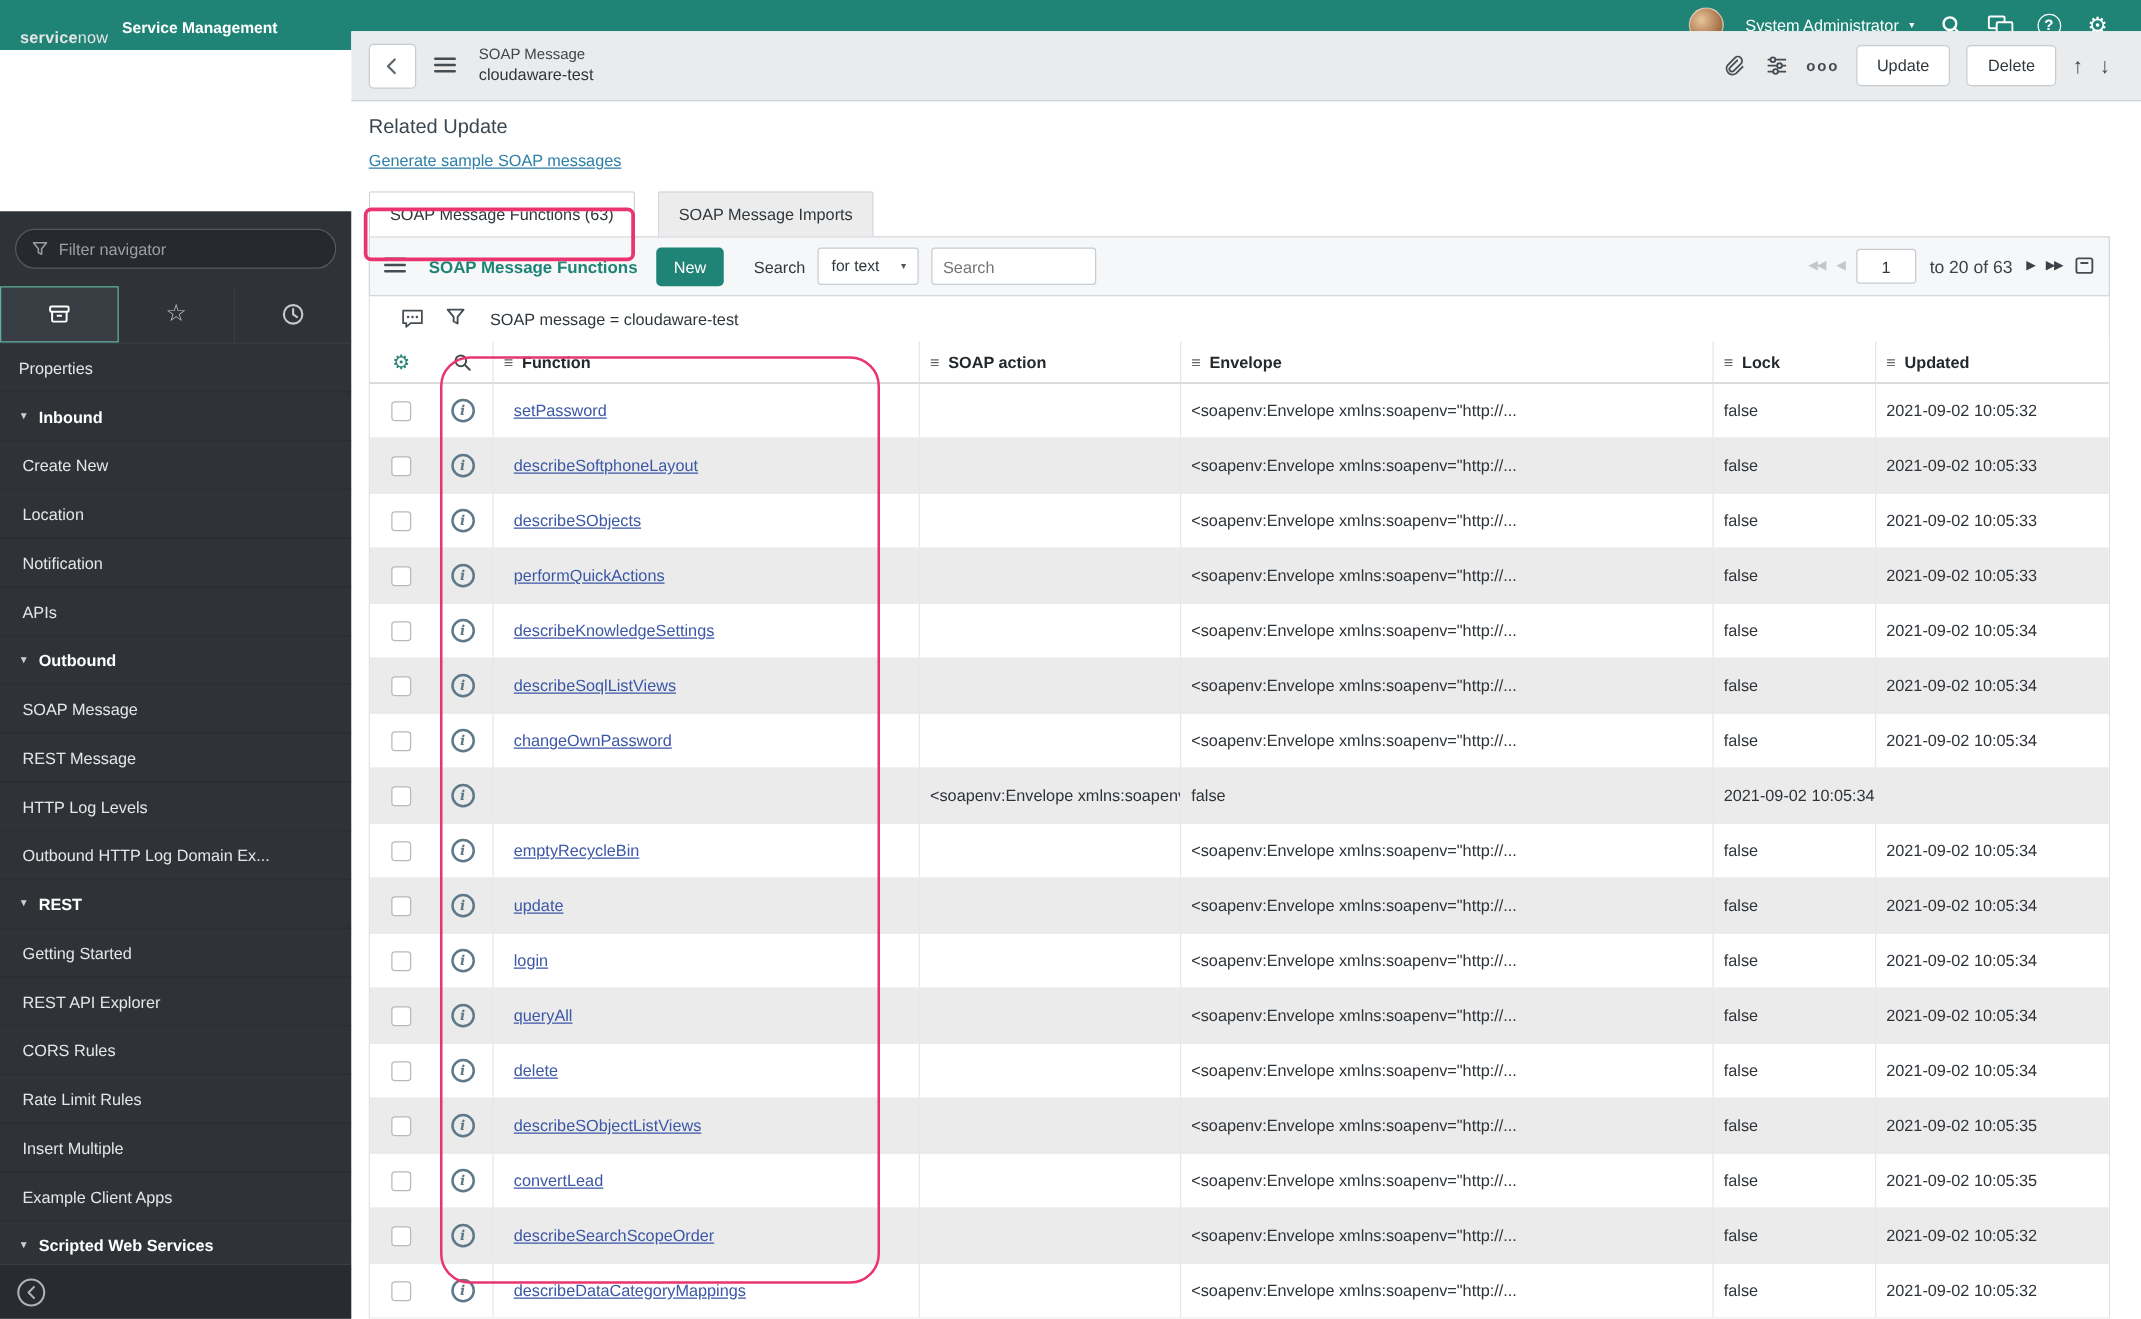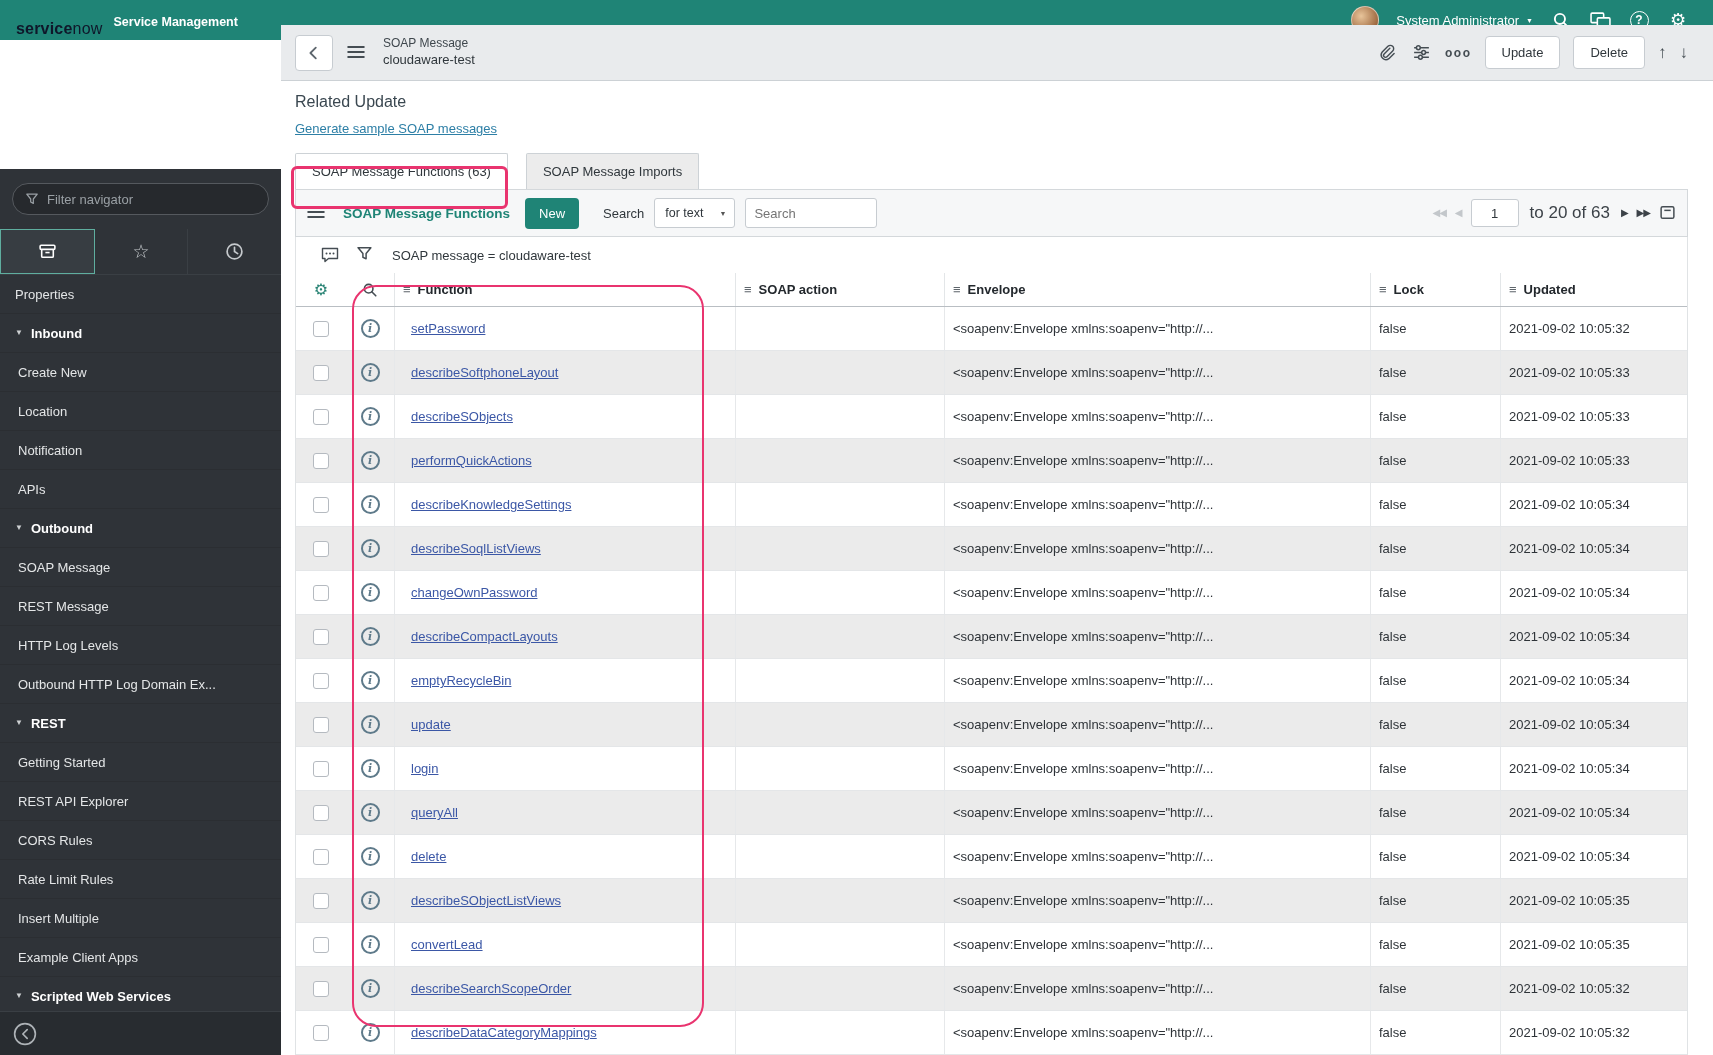--- a/index.html
+++ b/index.html
@@ -4,21 +4,21 @@
 <style>
   *{margin:0;padding:0;box-sizing:border-box;}
   html,body{width:1713px;height:1055px;}
   body{font-family:"Liberation Sans","DejaVu Sans",sans-serif;font-size:13px;color:#2e3338;background:#fff;overflow:hidden;position:relative;}
   :root{--brand:#1f8476;--sidebar:#2f3338;--pink:#e9346f;--link-teal:#2d7fa6;--link-navy:#3b57a6;--alt:#ebebeb;}
   svg{display:block;}
 
   
   .topbar{height:40px;background:var(--brand);display:flex;align-items:center;justify-content:space-between;padding:0 24px 0 16px;color:#fff;}
   .brand{display:flex;align-items:center;gap:11px;}
-  .logo{font-size:16px;letter-spacing:.2px;color:#0f172a;margin-top:18px;}
+  .logo{font-size:13px;letter-spacing:.2px;color:#e5e5e5;margin-top:18px;}
   .logo-b{font-weight:700;}
   .logo-l{font-weight:400;}
   .product{font-size:12.5px;font-weight:700;margin-top:3px;}
   .topbar-right{display:flex;align-items:center;gap:17px;}
   .avatar{width:28px;height:28px;border-radius:50%;background:radial-gradient(circle at 35% 35%,#e8c49a,#a06b42 70%,#7c4f2e);display:inline-block;border:1px solid rgba(255,255,255,.55);}
   .user-menu{background:none;border:none;color:#fff;font-size:13px;display:flex;align-items:center;gap:7px;cursor:pointer;font-family:inherit;}
   .caret-sm{font-size:7px;line-height:1;}
   .tb-icon{width:22px;height:22px;display:inline-flex;align-items:center;justify-content:center;color:#fff;cursor:pointer;}
   .help-circle{width:19px;height:19px;border:1.6px solid #fff;border-radius:50%;font-size:12px;font-weight:700;display:inline-flex;align-items:center;justify-content:center;}
   .gear-glyph{font-size:18px;line-height:1;}
@@ -72,21 +72,21 @@
   .list-title{color:var(--brand);font-weight:700;font-size:13.5px;margin:0 5px;cursor:pointer;}
   .new-btn{background:var(--brand);color:#fff;border:none;border-radius:4px;padding:8px 14px;font-size:13px;cursor:pointer;font-family:inherit;}
   .search-label{margin-left:14px;color:#30373c;}
   .sel{background:#fff;border:1px solid #c7ccd1;border-radius:3px;height:30px;display:flex;align-items:center;gap:16px;padding:0 8px 0 10px;font-size:12.5px;color:#30373c;cursor:pointer;}
   .sel-caret{font-size:7px;color:#555;line-height:1;}
   .search-input{width:132px;height:30px;border:1px solid #c7ccd1;border-radius:3px;padding:0 8px;font-size:13px;font-family:inherit;color:#30373c;background:#fff;}
   .pager{margin-left:auto;display:flex;align-items:center;gap:9px;color:#3c4248;}
   .pg{font-size:10px;cursor:pointer;letter-spacing:-1px;line-height:1;}
   .pg.disabled{color:#c3c7cb;}
   .page-input{width:48px;height:28px;border:1px solid #c7ccd1;border-radius:3px;text-align:center;font-size:13px;font-family:inherit;color:#30373c;background:#fff;}
-  .pager-range{font-size:17px;margin:0 2px;}
+  .pager-range{font-size:14px;margin:0 2px;}
   .min-icon{color:#454d53;width:18px;height:18px;cursor:pointer;}
 
   .list-body{border-left:1px solid #e0e3e5;border-right:1px solid #e0e3e5;}
   .breadcrumb-row{height:36px;display:flex;align-items:center;gap:16px;padding:0 12px 0 24px;color:#454d53;}
   .bc-icon{width:20px;height:20px;cursor:pointer;color:#454d53;}
   .crumb{color:#30373c;font-size:13px;cursor:pointer;}
 
   .grid{display:grid;grid-template-columns:50px 48px 341px 209px 426px 130px 189px;align-items:center;}
   .thead{height:34px;border-bottom:1px solid #b9bec3;background:#fff;}
   .th{display:flex;align-items:center;gap:7px;padding-left:8px;border-left:1px solid #e3e6e8;height:100%;cursor:pointer;font-weight:700;color:#23282d;font-size:13px;}
@@ -490,23 +490,20 @@
                 <div class="cell c-lock">false</div>
                 <div class="cell c-upd">2021-09-02 10:05:34</div>
               </div>
               <div class="grid trow alt">
                 <div class="cell c-check">
                   <span class="checkbox"></span>
                 </div>
                 <div class="cell c-info">
                   <span class="info-icon">i</span>
                 </div>
-                <div class="cell c-func">
-                  <a class="flink">describeCompactLayouts</a>
-                </div>
                 <div class="cell c-act"></div>
                 <div class="cell c-env">&lt;soapenv:Envelope xmlns:soapenv="http://...</div>
                 <div class="cell c-lock">false</div>
                 <div class="cell c-upd">2021-09-02 10:05:34</div>
               </div>
               <div class="grid trow">
                 <div class="cell c-check">
                   <span class="checkbox"></span>
                 </div>
                 <div class="cell c-info">

